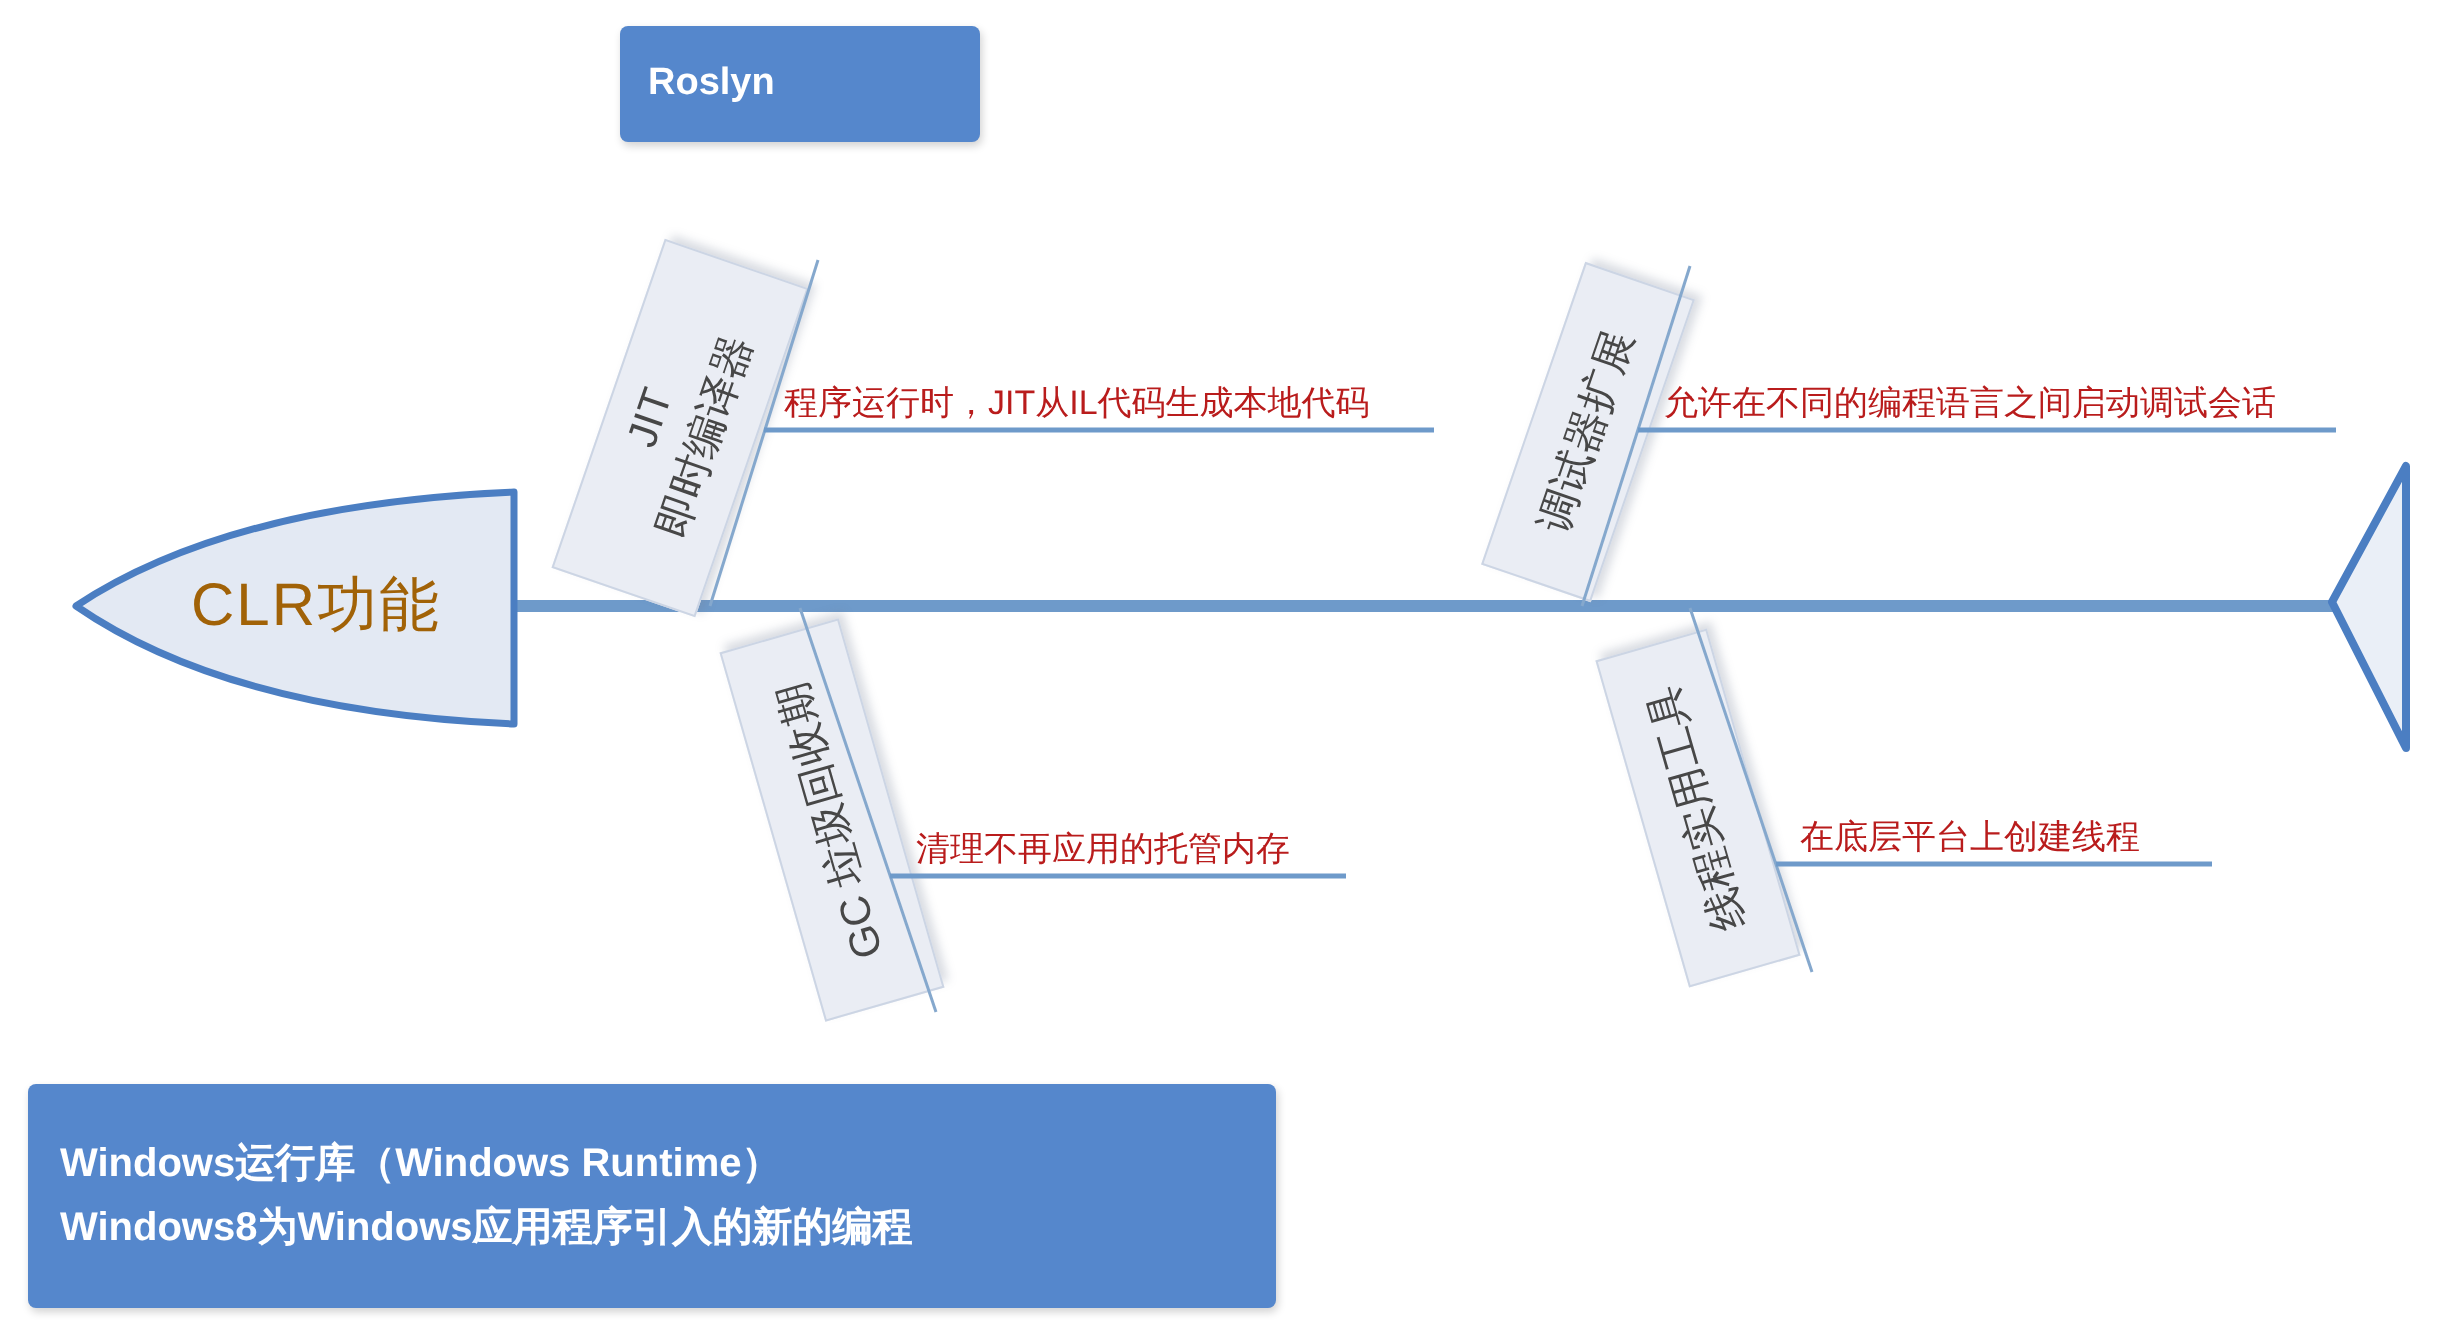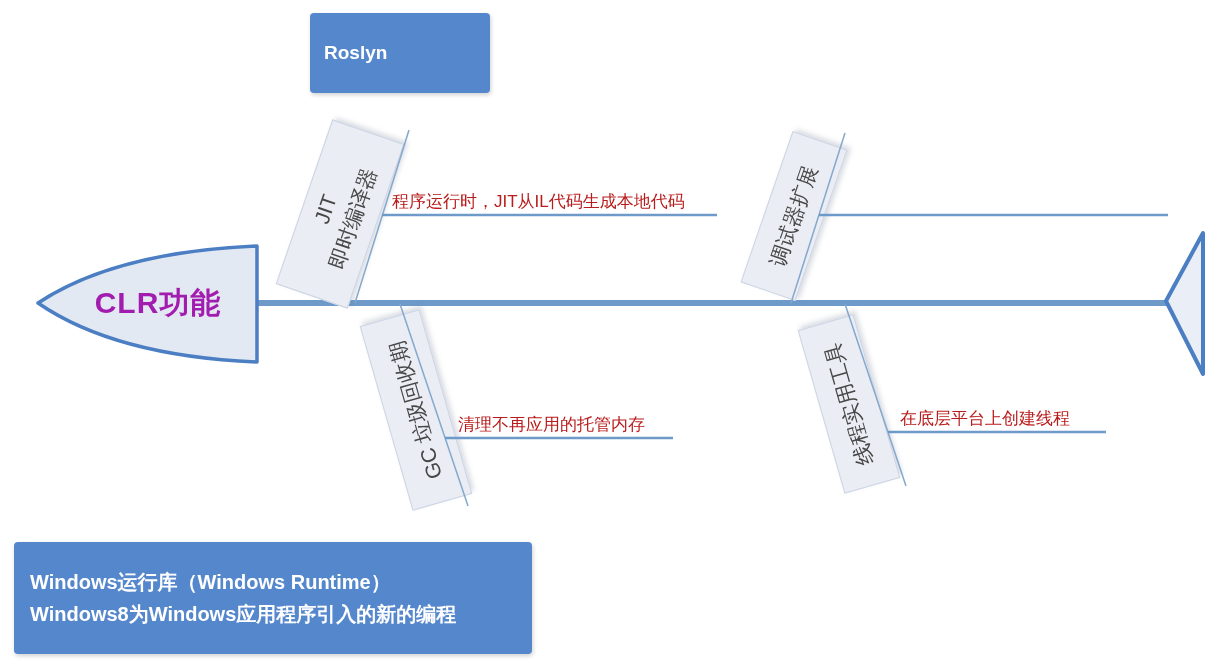--- a/index.html
+++ b/index.html
@@ -7,21 +7,21 @@
     position:relative;width:1221px;height:666px;background:#ffffff;overflow:hidden;
     font-family:"Liberation Sans","DejaVu Sans",sans-serif;
   }
   svg.layer{position:absolute;left:0;top:0;pointer-events:none;}
   .shapes{z-index:1;}
   .lines{z-index:3;}
 
   
   .head-label{
     position:absolute;left:158px;top:303px;transform:translate(-50%,-50%);
-    z-index:2;font-size:30px;font-weight:bold;color:#a21caf;white-space:nowrap;
+    z-index:2;font-size:30px;font-weight:normal;color:#a16207;white-space:nowrap;
     letter-spacing:1px;
   }
 
   
   .branch-box{
     position:absolute;z-index:2;background:#eaedf4;border:1px solid #ccd5e4;
     box-shadow:3px 3px 5px rgba(120,130,150,.28);
     display:flex;flex-direction:column;align-items:center;justify-content:center;
     color:#474747;font-size:21px;line-height:1.38;white-space:nowrap;
   }
@@ -37,24 +37,24 @@
   .ann-jit     {left:392px;top:190px;}
   .ann-debugger{left:832px;top:190px;}
   .ann-gc      {left:458px;top:413px;}
   .ann-thread  {left:900px;top:407px;}
 
   
   .note{
     position:absolute;z-index:2;background:#5587cc;border-radius:4px;color:#ffffff;
     font-weight:bold;box-shadow:1px 2px 4px rgba(0,0,0,.18);
   }
-  .note-top{left:310px;top:13px;width:180px;height:80px;font-size:19px;
+  .note-top{left:310px;top:13px;width:180px;height:58px;font-size:19px;
     display:flex;flex-direction:column;justify-content:center;padding-left:14px;
     box-sizing:border-box;line-height:1.55;}
-  .note-bottom{left:14px;top:542px;width:518px;height:112px;font-size:20px;
+  .note-bottom{left:14px;top:542px;width:624px;height:112px;font-size:20px;
     display:flex;flex-direction:column;justify-content:center;padding:8px 16px;
     box-sizing:border-box;line-height:1.6;}
   .note div{white-space:nowrap;}
 </style>
 </head>
 <body>
 
 <div class="canvas">
 
   <svg class="layer shapes" width="1221" height="666" viewBox="0 0 1221 666">
@@ -73,20 +73,21 @@
     <span>调试器扩展</span>
   </div>
   <div class="branch-box box-gc">
     <span>GC 垃圾回收期</span>
   </div>
   <div class="branch-box box-thread">
     <span>线程实用工具</span>
   </div>
 
   <div class="annotation ann-jit">程序运行时，JIT从IL代码生成本地代码</div>
+  <div class="annotation ann-debugger">允许在不同的编程语言之间启动调试会话</div>
   <div class="annotation ann-thread">在底层平台上创建线程</div>
   <div class="annotation ann-gc">清理不再应用的托管内存</div>
 
   <div class="note note-top">
     <div>Roslyn</div>
   </div>
   <div class="note note-bottom">
     <div>Windows运行库（Windows Runtime）</div>
     <div>Windows8为Windows应用程序引入的新的编程</div>
   </div>

